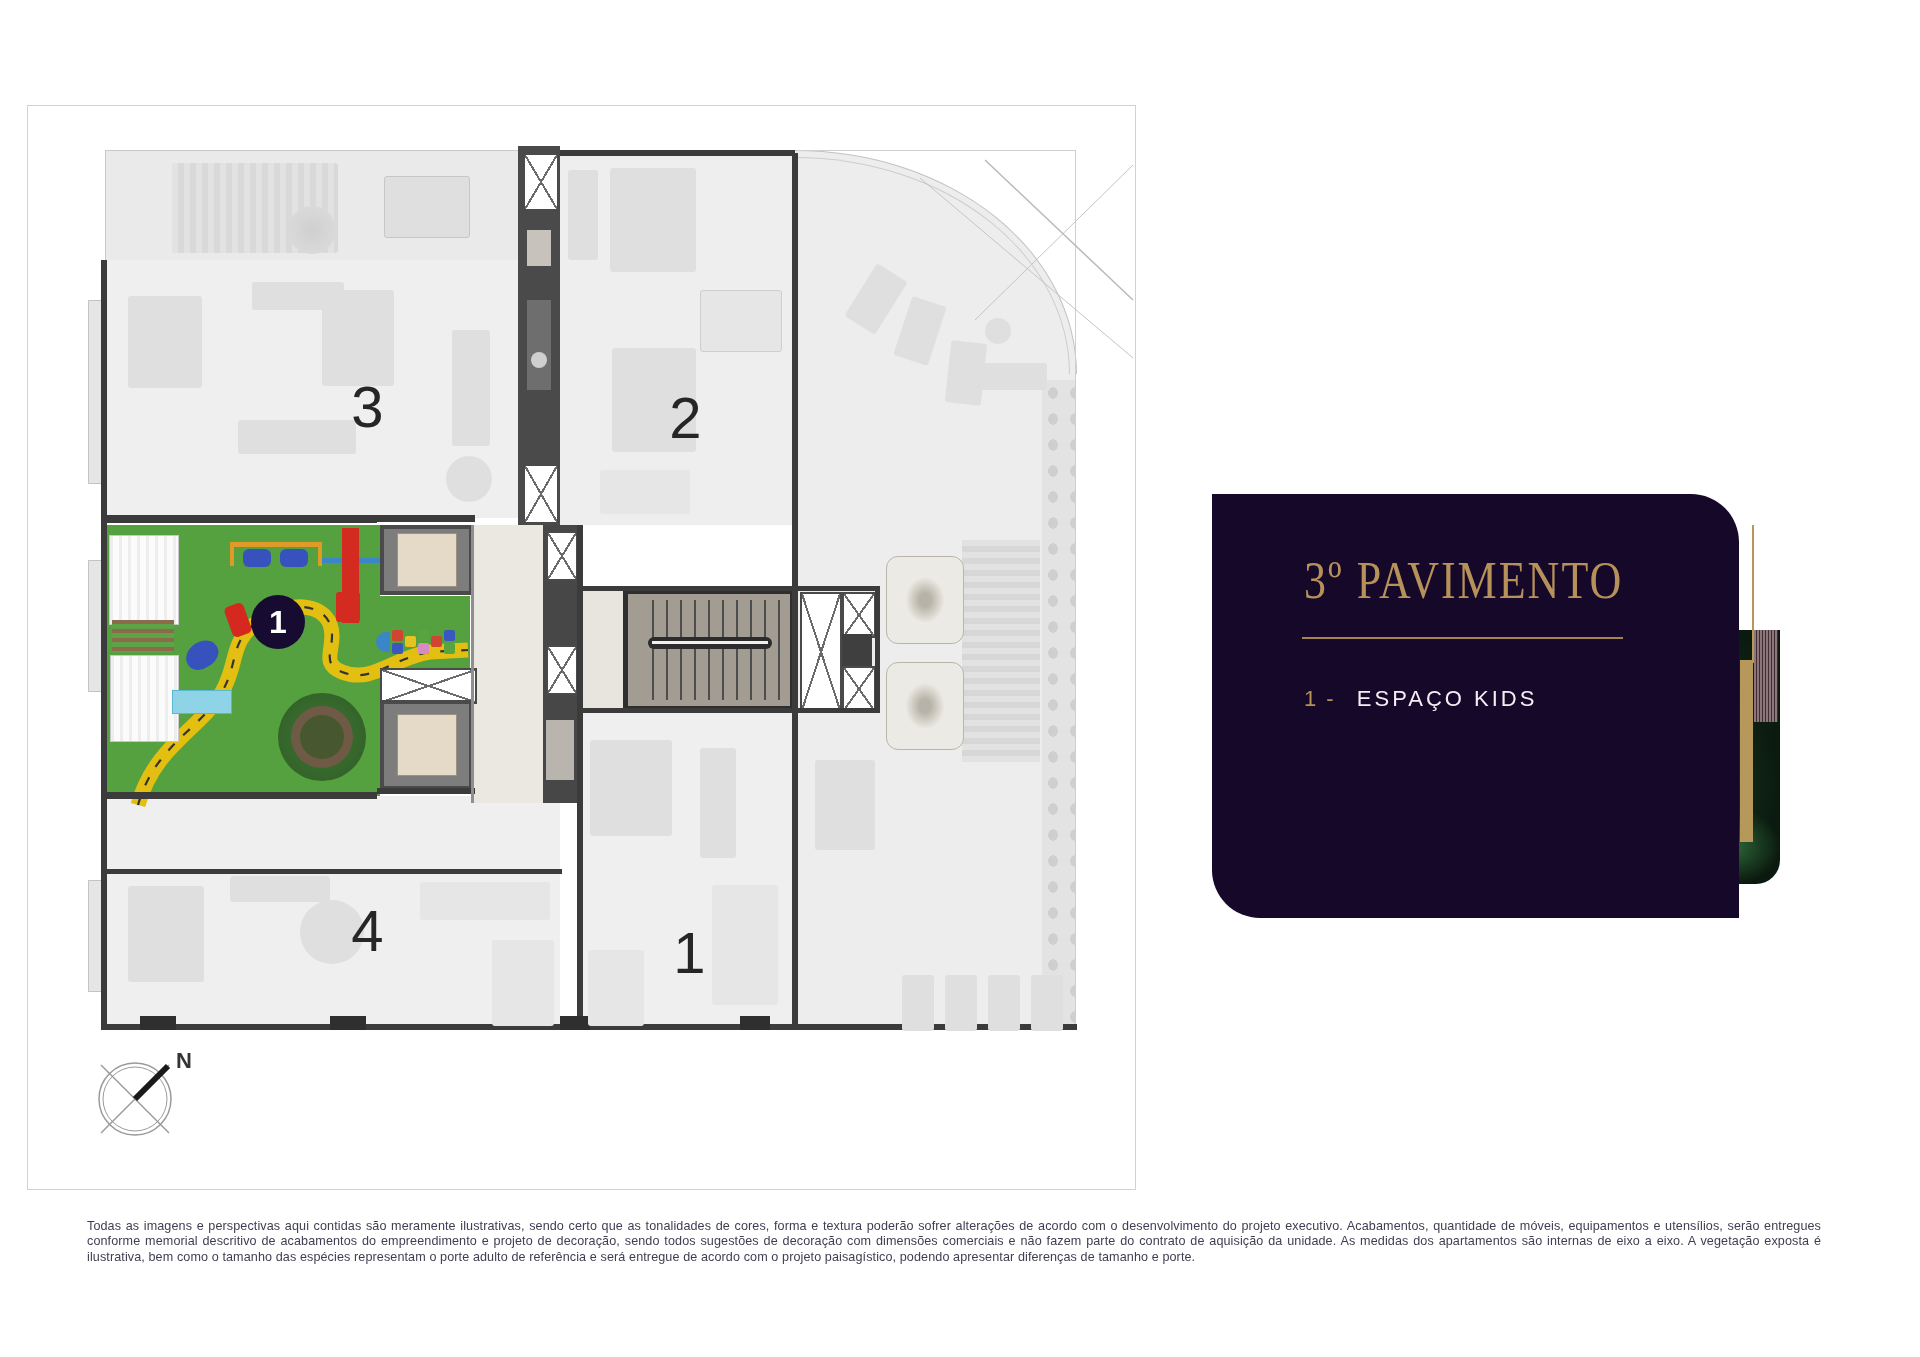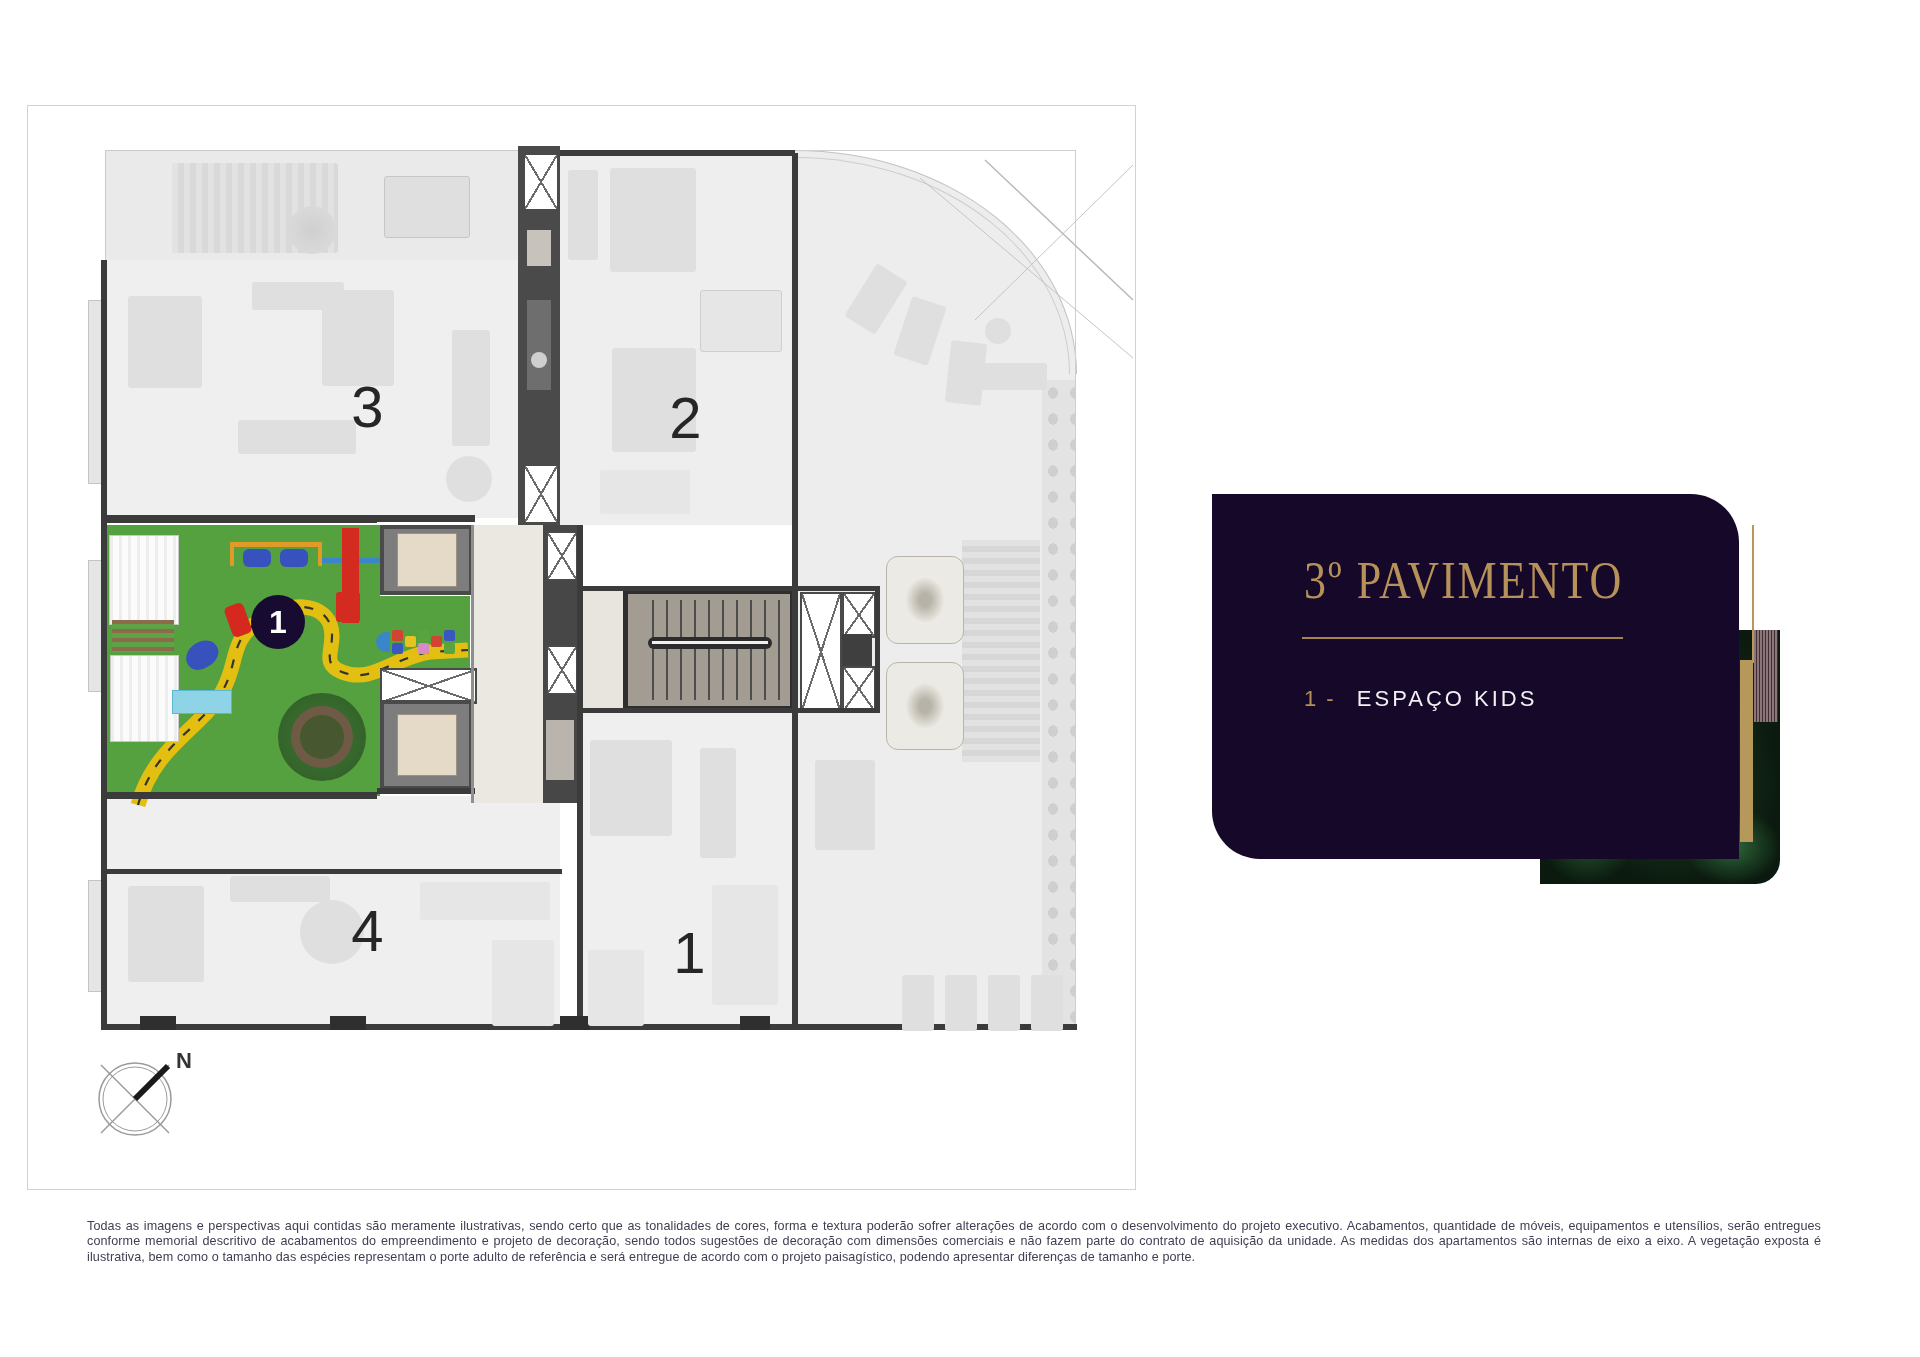--- a/index.html
+++ b/index.html
@@ -37,21 +37,21 @@
     background-image:radial-gradient(#cfcfcf 30%, transparent 32%);background-size:22px 26px;}
   .planter{position:absolute;background:#eceae4;border:1px solid #b9b5aa;border-radius:12px;}
   .planter::after{content:"";position:absolute;inset:10px;border-radius:10px;
     background:radial-gradient(closest-side,#b7b3a8 20%,transparent 70%);}
   
   .marker{position:absolute;border-radius:50%;background:var(--marker-navy);
     display:flex;align-items:center;justify-content:center;color:#fff;
     font-weight:bold;font-size:32px;z-index:6;}
   .hop{position:absolute;width:11px;height:11px;border-radius:2px;}
   
-  .info-card{left:1212px;top:494px;width:527px;height:365px;background:var(--card-background);
+  .info-card{left:1212px;top:494px;width:527px;height:424px;background:var(--card-background);
     border-radius:0 48px 0 48px;z-index:5;}
   .card-title{position:absolute;left:92px;top:56px;font-family:"Liberation Serif",serif;
     font-size:44px;color:var(--gold);letter-spacing:2px;transform:scaleY(1.2);transform-origin:left top;white-space:nowrap;}
   .card-rule{position:absolute;left:90px;top:143px;width:321px;height:2px;background:#a5854d;}
   .legend-row{position:absolute;left:92px;top:192px;font-size:22px;letter-spacing:3px;white-space:nowrap;}
   .legend-num{color:var(--gold);letter-spacing:2px;}
   .legend-label{color:var(--legend-white);margin-left:12px;}
   
   .photo-card{left:1540px;top:630px;width:240px;height:254px;border-radius:0 0 24px 0;overflow:hidden;
     background-color:#0b1a0f;z-index:1;

